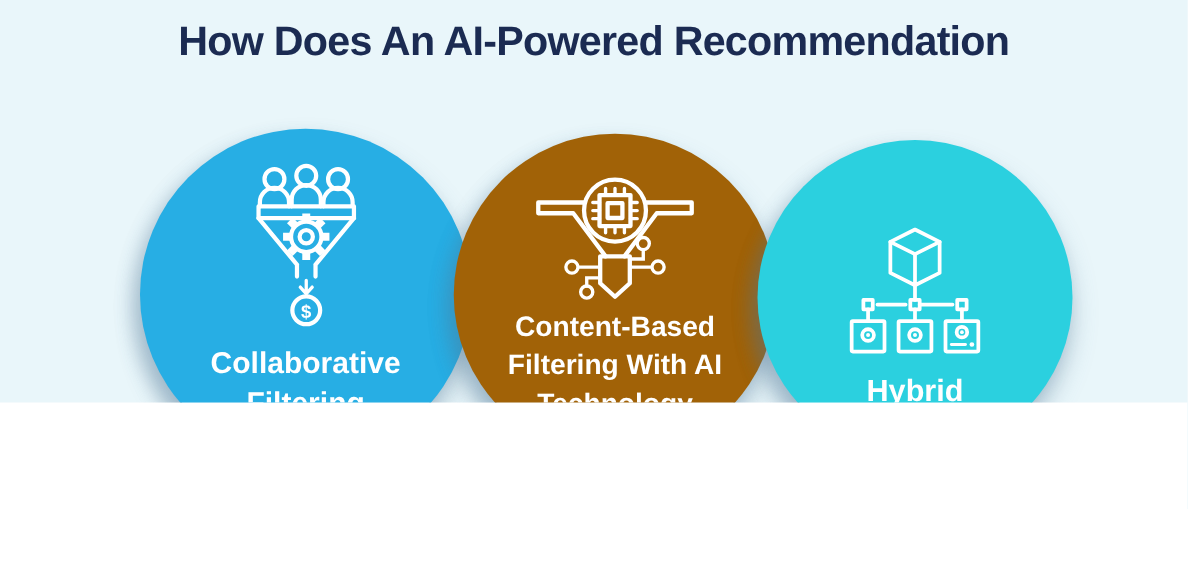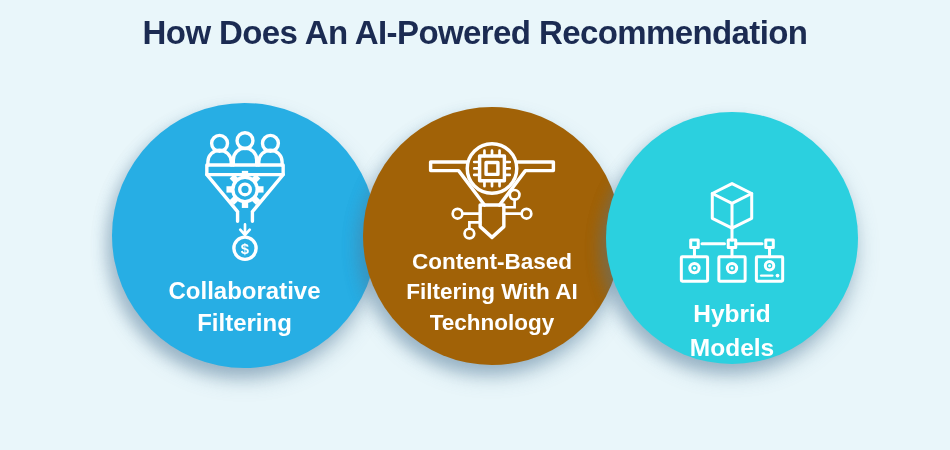--- a/index.html
+++ b/index.html
@@ -1,19 +1,19 @@
 <!DOCTYPE html>
 <html><head>
 <meta charset="utf-8">
 <style>
   * { margin:0; padding:0; box-sizing:border-box; }
   html,body { width:950px; height:450px; }
   body { font-family:"Liberation Sans", sans-serif; }
 
-  .stage { position:relative; width:950px; height:450px; overflow:hidden; background:#E9F6FA; }
+  .stage { position:relative; width:950px; height:322px; overflow:hidden; background:#E9F6FA; }
 
   .title { text-align:center; padding-top:12px; font-weight:bold; font-size:33px;
            line-height:1.28; letter-spacing:-0.6px; color:#1B2B52; }
   .title .tline { display:block; }
 
   .circle { position:absolute; border-radius:50%; display:flex; flex-direction:column;
             align-items:center;
             box-shadow:-7px 8px 14px rgba(80,120,150,0.28), 0 12px 20px rgba(80,120,150,0.35); }
   .c1 { left:112px; top:103px; width:265px; height:265px; background:#27AEE4; z-index:1; }
   .c2 { left:363px; top:107px; width:258px; height:258px; background:#1FBCE0; z-index:2; }

